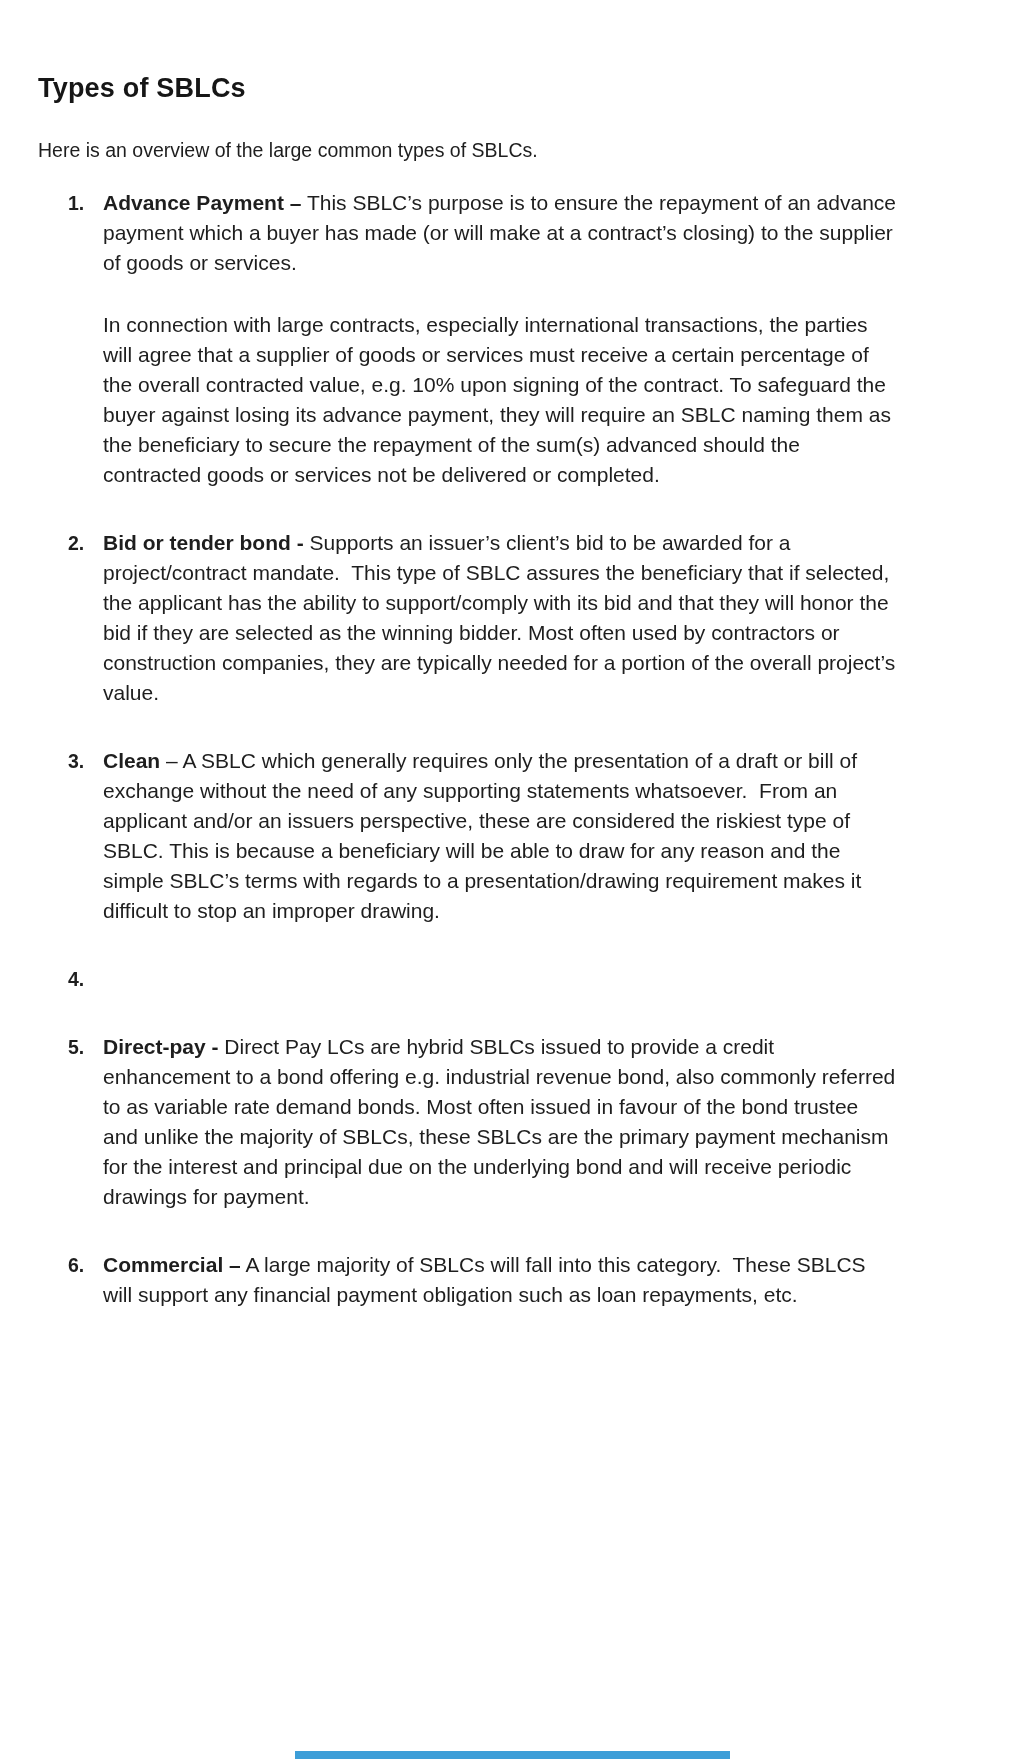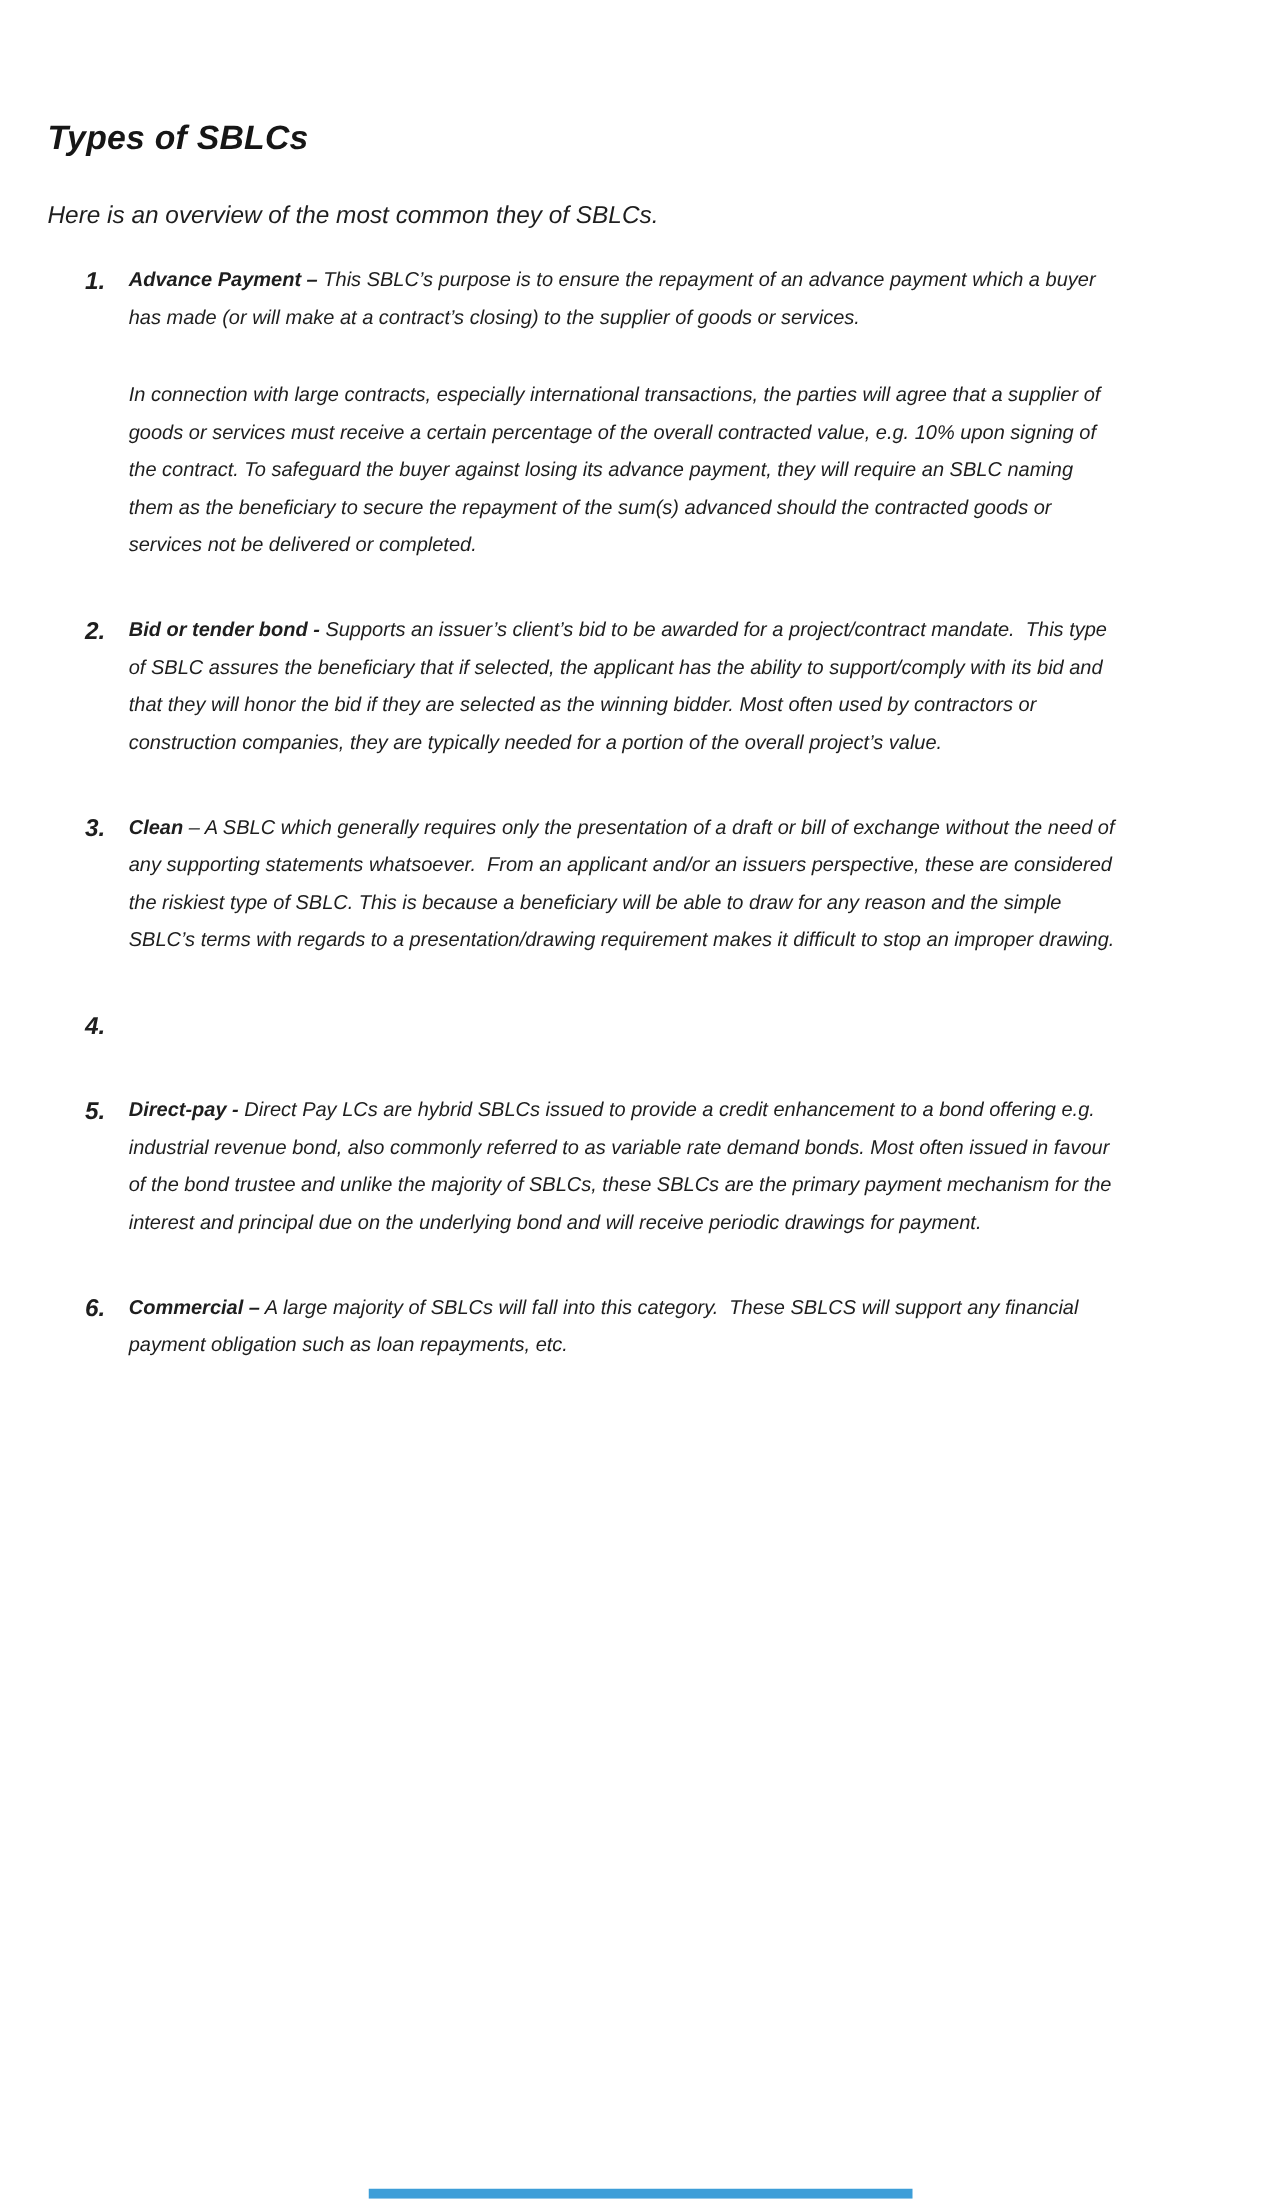--- a/index.html
+++ b/index.html
@@ -9,22 +9,21 @@
   }
   body {
     width: 1024px;
     height: 1759px;
     position: relative;
     font-family: "Liberation Sans", sans-serif;
     color: #1e1e1e;
     overflow: hidden;
   }
   .doc {
-    padding: 94px 90px 0 38px;
-    font-style: italic;
+    padding: 72px 90px 0 38px;
   }
   .page-title {
     font-size: 27px;
     font-weight: bold;
     color: #161616;
     line-height: 32px;
     margin: 0 0 33px 0;
     letter-spacing: 0.2px;
   }
   .intro {
@@ -51,21 +50,21 @@
     flex: none;
     width: 35px;
     font-size: 19.5px;
     line-height: 30px;
     font-weight: bold;
   }
   .item-body {
     width: 795px;
   }
   .para {
-    font-size: 16px;
+    font-size: 21px;
     line-height: 30px;
     margin: 0 0 32px 0;
     white-space: pre-wrap;
   }
   .para:last-child {
     margin-bottom: 0;
   }
   .term {
     font-weight: bold;
   }
@@ -78,21 +77,21 @@
     background: #3d9ed8;
   }
 </style>
 </head>
 <body style="color: rgb(30, 30, 30);">
 
 <div class="doc">
 
   <h1 class="page-title">Types of SBLCs</h1>
 
-  <p class="intro">Here is an overview of the most common they of SBLCs.</p>
+  <p class="intro">Here is an overview of the large common types of SBLCs.</p>
 
   <ol class="sblc-list">
 
     <li class="sblc-item">
       <span class="item-number">1.</span>
       <div class="item-body">
         <p class="para"><span class="term">Advance Payment –</span><span> This SBLC’s purpose is to ensure the repayment of an advance payment which a buyer has made (or will make at a contract’s closing) to the supplier of goods or services.</span></p>
         <p class="para">In connection with large contracts, especially international transactions, the parties will agree that a supplier of goods or services must receive a certain percentage of the overall contracted value, e.g. 10% upon signing of the contract. To safeguard the buyer against losing its advance payment, they will require an SBLC naming them as the beneficiary to secure the repayment of the sum(s) advanced should the contracted goods or services not be delivered or completed.</p>
       </div>
     </li>

